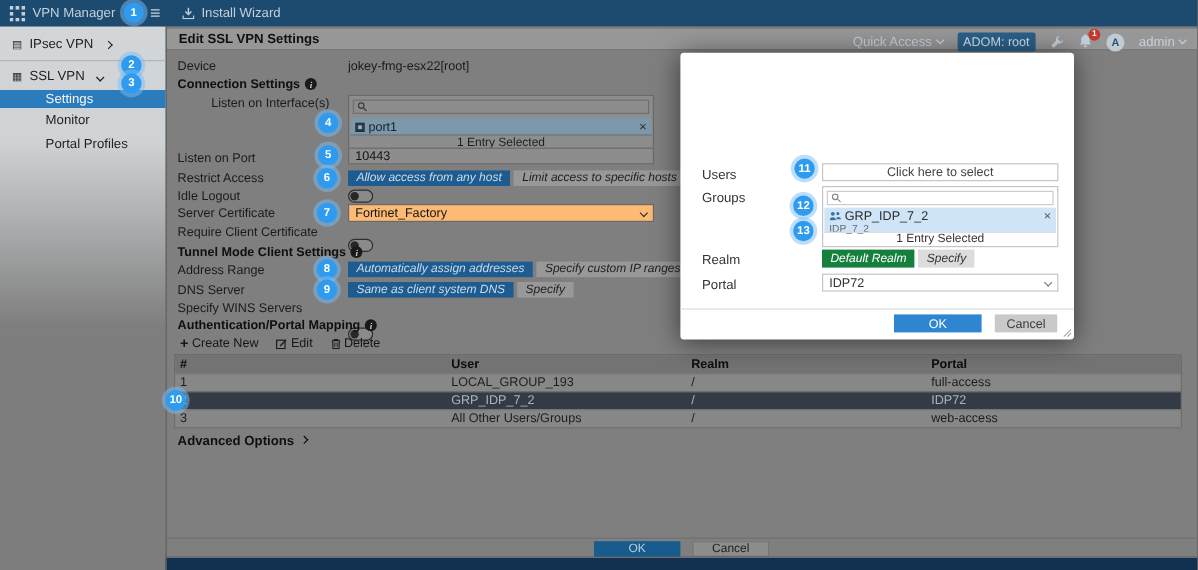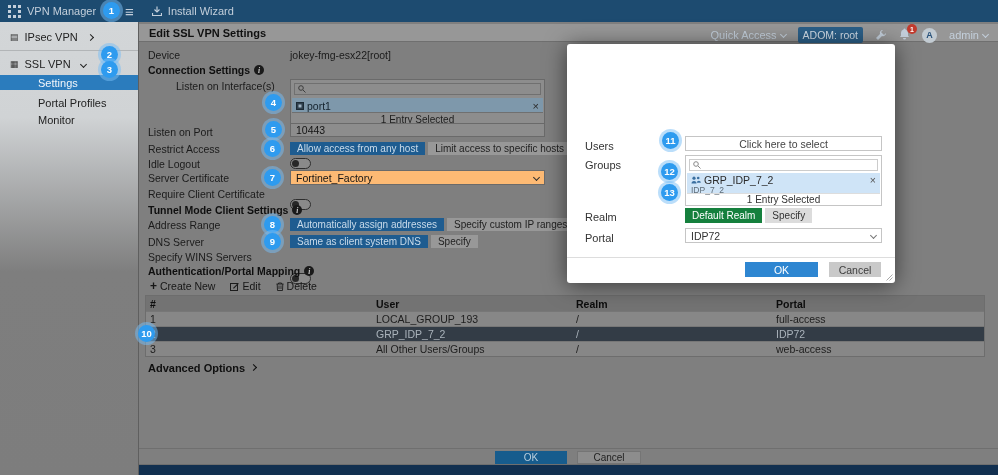--- a/index.html
+++ b/index.html
@@ -55,21 +55,21 @@
                display:flex; align-items:center; padding:0 5px; justify-content:space-between; }
   .entry-box { background:#8d8d8d; border:1px solid #6a6a6a; }
   .search-row { position:absolute; left:3px; top:3px; right:3px; height:12px;
                 border:1px solid #707070; background:#8d8d8d; display:flex; align-items:center; padding:0 3px; }
   .sel-entry { position:absolute; left:1px; right:1px; background:#7e98ab; color:#15232e;
                display:flex; align-items:center; padding:0 4px; font-size:10.5px; }
   .sel-entry .x { margin-left:auto; color:#2b2b2b; font-size:11px; }
   .entry-summary { position:absolute; left:1px; right:1px; bottom:1px; border-top:1px solid #707070;
                    display:flex; align-items:center; justify-content:center; font-size:10px; color:#1d1d1d; }
   .segbtns { display:flex; gap:3px; }
-  .segbtn { height:13px; display:flex; align-items:center; padding:0 7px; font-size:10px; }
+  .segbtn { height:13px; display:flex; align-items:center; padding:0 7px; font-size:10px;font-style:italic; }
   .segbtn.on { background:#1e5c90; color:#c9dbea; }
   .segbtn.off { background:#989898; color:#1e1e1e; }
   .toggle { width:21px; height:11px; border-radius:6px; background:#8a8a8a; border:1px solid #2e2e2e; position:relative; }
   .toggle .knob { position:absolute; left:1px; top:1px; width:7px; height:7px; border-radius:50%; background:#272727; }
 
   
   .tbl-toolbar { display:flex; align-items:center; gap:5px; color:#161616; font-size:10.5px; }
   .tbl { left:145px; width:840px; border:1px solid #6d6d6d; background:#878787; }
   .trow { display:flex; height:15px; align-items:center; border-top:1px solid #777; font-size:10.5px; color:#1d1d1d; }
   .trow.hd { background:#737373; font-weight:bold; color:#0d0d0d; border-top:none; }
@@ -175,25 +175,25 @@
     </div>
     <div class="side-div"></div>
     <div class="side-item">
       <span class="side-ico">▦</span>
       <span>SSL VPN</span>
       <span class="chev"></span>
     </div>
     <div class="side-sub sel">
       <span>Settings</span>
     </div>
+    <div class="side-sub" style="margin-top:2px;">
+      <span>Monitor</span>
+    </div>
     <div class="side-sub" style="margin-top:5px;">
       <span>Portal Profiles</span>
-    </div>
-    <div class="side-sub" style="margin-top:2px;">
-      <span>Monitor</span>
     </div>
   </div>
 
   <div class="a title-bar">Edit SSL VPN Settings</div>
 
   <div class="a lbl" style="left:148px; top:49px;">Device</div>
   <div class="a lbl" style="left:290px; top:49px;">jokey-fmg-esx22[root]</div>
 
   <div class="a sec-hdr" style="left:148px; top:64px;">
     <span>Connection Settings</span>

